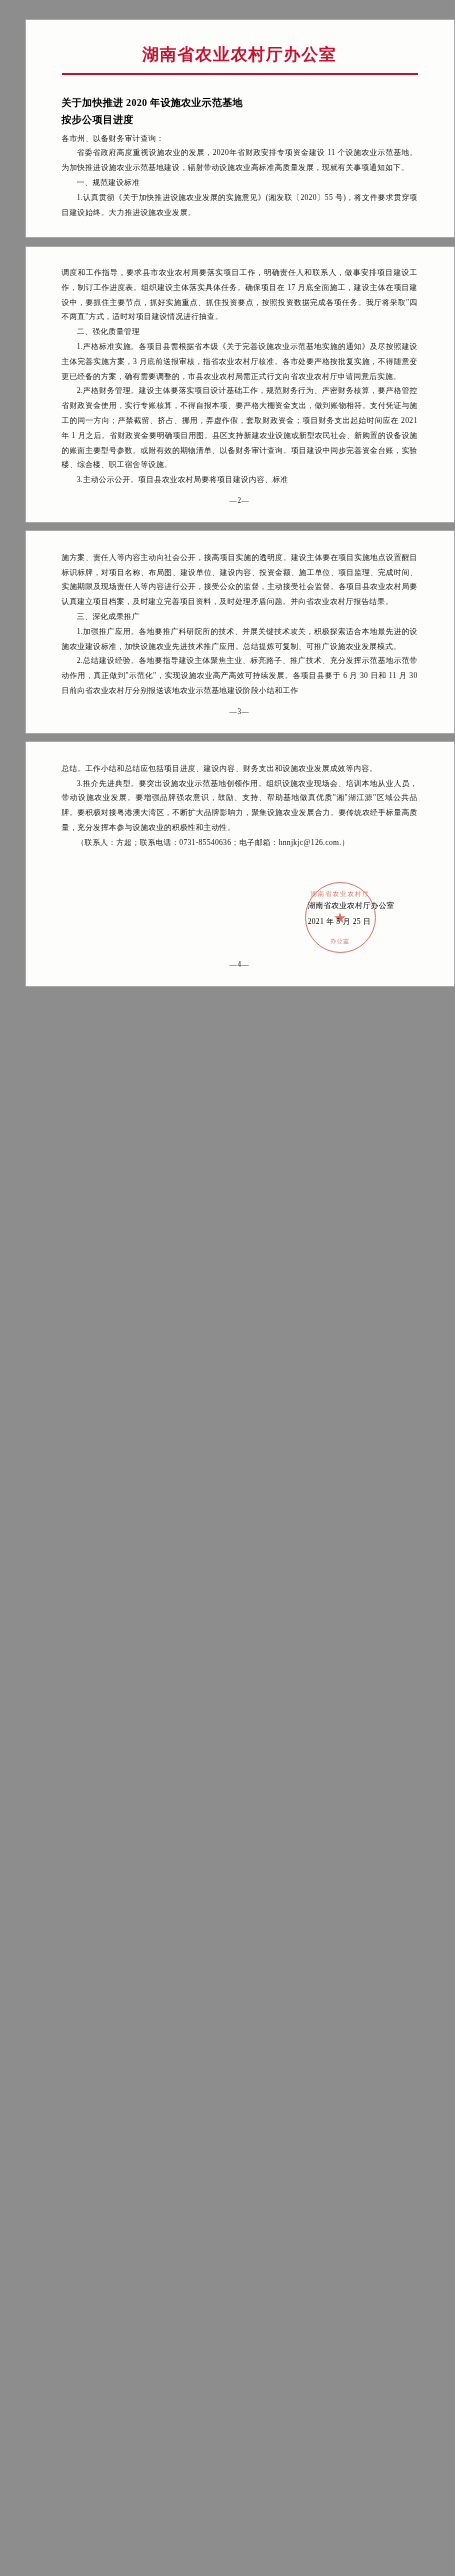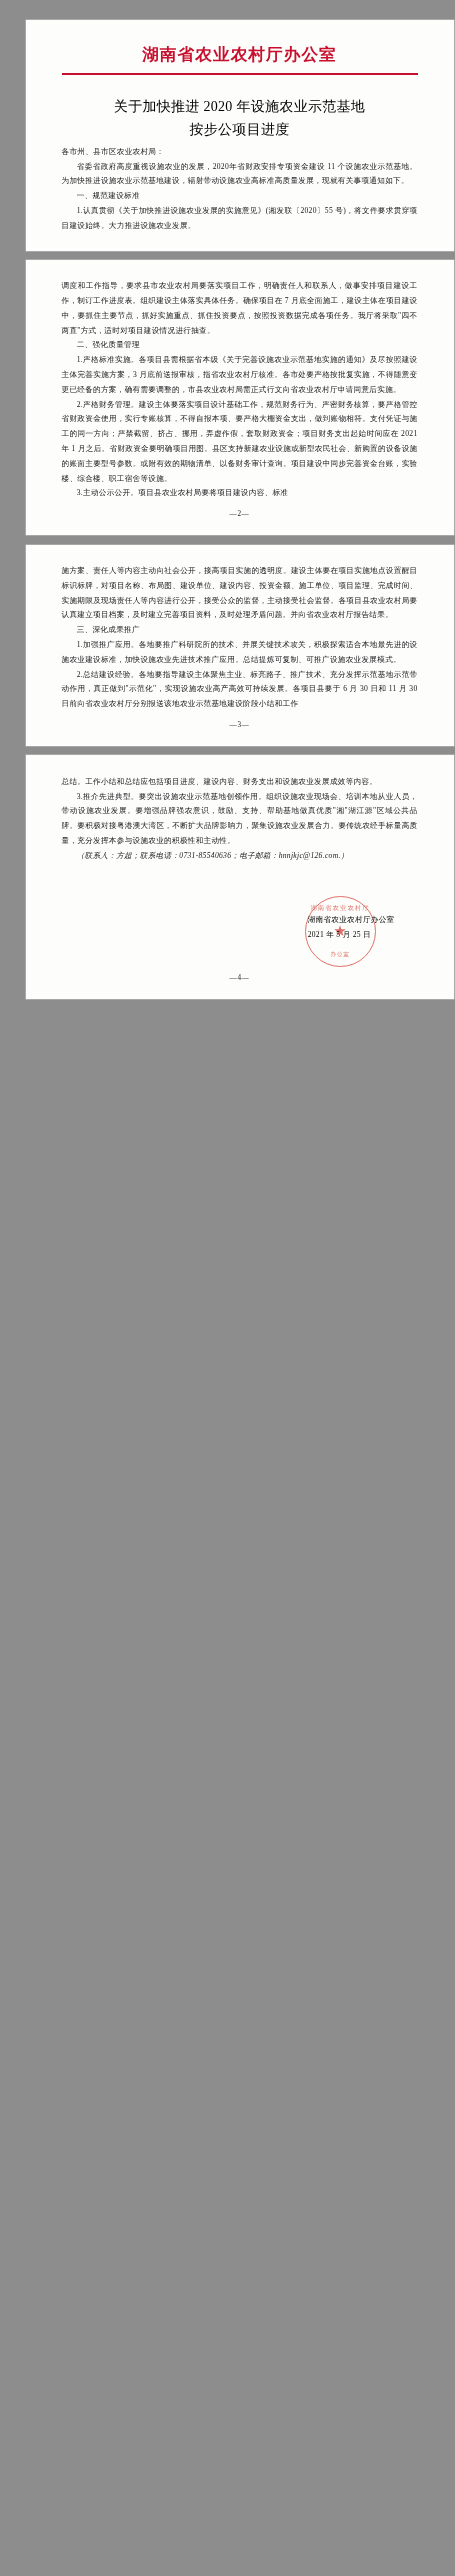--- a/index.html
+++ b/index.html
@@ -42,23 +42,23 @@
     line-height: 1.2;
     white-space: nowrap;
   }
   .gov-rule {
     margin: 8px 0 0 0;
     height: 1.7px;
     background: #c8102e;
   }
 
   .doc-title {
-    text-align: center;
-    font-weight: normal;
-    font-size: 14px;
+    text-align: left;
+    font-weight: bold;
+    font-size: 10px;
     line-height: 1.65;
     margin: 17px 0 3.4px 0;
     letter-spacing: 0.3px;
   }
   .doc-title .line { display: block; }
 
   .body-text {
     font-size: 7.6px;
     line-height: 1.95;
     letter-spacing: 0.3px;
@@ -132,50 +132,49 @@
   .seal .seal-bottom {
     position: absolute;
     left: 0; right: 0; bottom: 6.9px;
     text-align: center;
     color: #d23b2e;
     font-size: 5.7px;
     letter-spacing: 0.6px;
   }
   .contact {
     margin-top: 2.3px;
-    font-style: italic;
   }
 </style>
 </head>
 <body>
 
 <div class="doc-wrap">
 
   <section class="page first">
     <div class="gov-header">
       <div class="gov-title">湖南省农业农村厅办公室</div>
       <div class="gov-rule"></div>
     </div>
 
     <div class="doc-title">
       <span class="line">关于加快推进 2020 年设施农业示范基地</span>
       <span class="line">按步公项目进度</span>
     </div>
 
     <div class="body-text">
-      <p class="noindent">各市州、县市区农业农村局：</p>
+      <p class="noindent">各市州、以备财务审计查询：</p>
       <p>省委省政府高度重视设施农业的发展，2020年省财政安排专项资金建设 11 个设施农业示范基地。为加快推进设施农业示范基地建设，辐射带动设施农业高标准高质量发展，现就有关事项通知如下。</p>
       <p class="sect">一、规范建设标准</p>
       <p class="sub">1.认真贯彻《关于加快推进设施农业发展的实施意见》(湘发联〔2020〕55 号)，将文件要求贯穿项目建设始终。大力推进设施农业发展。</p>
     </div>
   </section>
 
   <section class="page">
     <div class="body-text">
-      <p class="noindent">调度和工作指导，要求县市农业农村局要落实项目工作，明确责任人和联系人，做事安排项目建设工作，制订工作进度表。组织建设主体落实具体任务。确保项目在 7 月底全面施工，建设主体在项目建设中，要抓住主要节点，抓好实施重点、抓住投资要点，按照投资数据完成各项任务。我厅将采取"四不两直"方式，适时对项目建设情况进行抽查。</p>
+      <p class="noindent">调度和工作指导，要求县市农业农村局要落实项目工作，明确责任人和联系人，做事安排项目建设工作，制订工作进度表。组织建设主体落实具体任务。确保项目在 17 月底全面施工，建设主体在项目建设中，要抓住主要节点，抓好实施重点、抓住投资要点，按照投资数据完成各项任务。我厅将采取"四不两直"方式，适时对项目建设情况进行抽查。</p>
       <p class="sect">二、强化质量管理</p>
       <p class="sub">1.严格标准实施。各项目县需根据省本级《关于完善设施农业示范基地实施的通知》及尽按照建设主体完善实施方案，3 月底前送报审核，指省农业农村厅核准。各市处要严格按批复实施，不得随意变更已经备的方案，确有需要调整的，市县农业农村局需正式行文向省农业农村厅申请同意后实施。</p>
       <p class="sub">2.严格财务管理。建设主体要落实项目设计基础工作，规范财务行为、严密财务核算，要严格管控省财政资金使用，实行专账核算，不得自报本项、要严格大棚资金支出，做到账物相符。支付凭证与施工的同一方向；严禁截留、挤占、挪用，弄虚作假，套取财政资金；项目财务支出起始时间应在 2021 年 1 月之后。省财政资金要明确项目用图。县区支持新建农业设施或新型农民社会、新购置的设备设施的账面主要型号参数。或附有效的期物清单、以备财务审计查询。项目建设中同步完善资金台账，实验楼、综合楼、职工宿舍等设施。</p>
       <p class="sub">3.主动公示公开。项目县农业农村局要将项目建设内容、标准</p>
     </div>
     <div class="page-num">—2—</div>
   </section>
 
   <section class="page">
     <div class="body-text">

